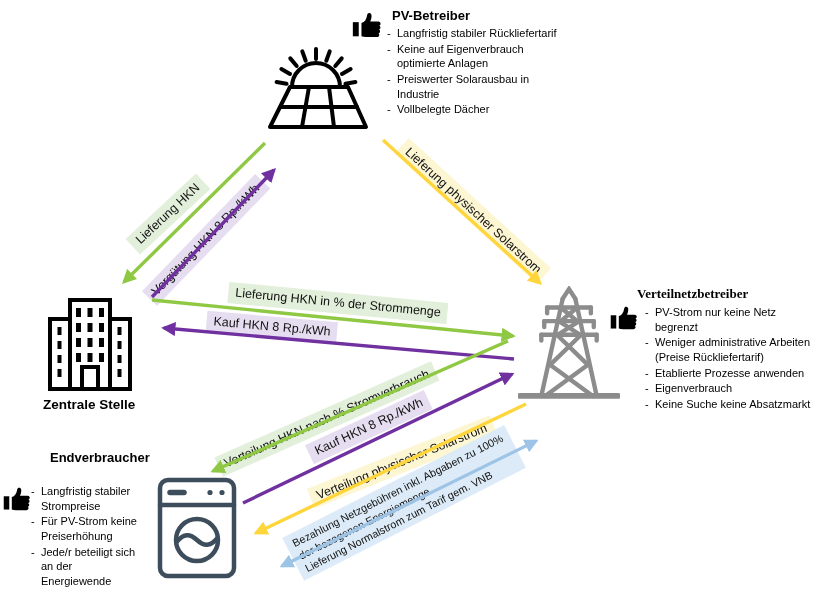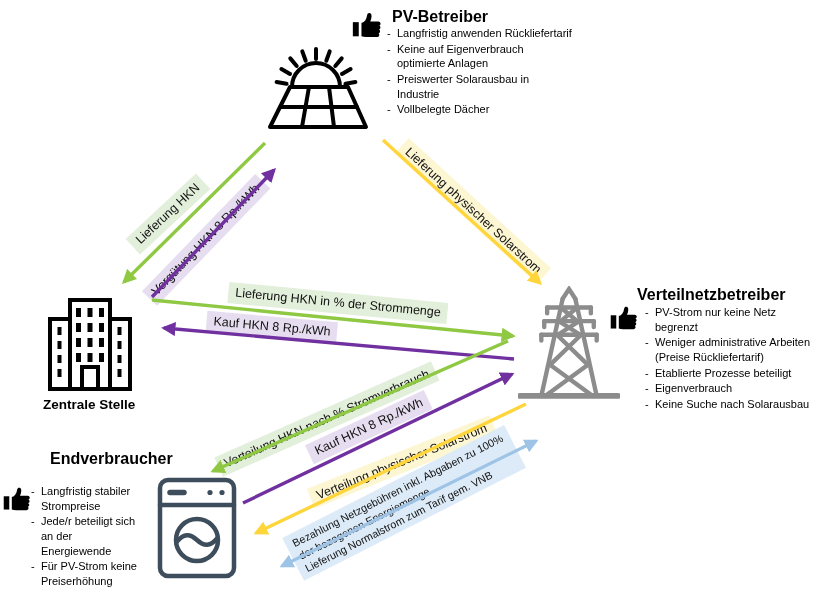--- a/index.html
+++ b/index.html
@@ -6,21 +6,21 @@
   #stage{position:relative;width:827px;height:593px;background:#fff;overflow:hidden;
          font-family:"Liberation Sans",sans-serif;color:#000;}
   
   .band{position:absolute;white-space:pre-line;font-size:12.5px;line-height:1.2;
         padding:3px 7px;transform-origin:center;color:#111;}
   .bg-green{background:var(--green_bg);}
   .bg-purple{background:var(--purple_bg);}
   .bg-yellow{background:var(--yellow_bg);}
   .bg-blue{background:var(--blue_bg);}
   
-  .node-title{position:absolute;font-weight:bold;font-size:16px;}
+  .node-title{position:absolute;font-weight:bold;font-size:13px;}
   .bullets{position:absolute;margin:0;padding:0;list-style:none;font-size:11px;line-height:1.33;}
   .bullets li{position:relative;padding-left:11px;white-space:pre-line;margin:0 0 1px 0;}
   .bullets li::before{content:"-";position:absolute;left:1px;top:0;}
   .thumb{position:absolute;}
   .icon-box{position:absolute;}
   svg{display:block;}
   #arrows{position:absolute;left:0;top:0;z-index:3;pointer-events:none;}
   .band{z-index:2;}
   .icon-box,.node-title,.bullets,.thumb{z-index:4;}
   .ln-g{stroke:var(--green);stroke-width:3.4;fill:none;}
@@ -93,21 +93,21 @@
     </svg>
   </div>
   <div class="thumb" style="left:351px;top:8px;">
     <svg width="32" height="32" viewBox="0 0 26 26" fill="#000">
       <path d="M1.5 11.5h4.8v11.5H1.5z"></path>
       <path d="M8.5 23V12.2c2.6-.8 4.1-3 4.6-6.4.2-1.5 1.3-2 2.2-1.7 1 .3 1.5 1.3 1.4 2.8-.1 1.6-.5 3-1.1 4.1h6.6c1.1 0 1.8.8 1.8 1.7 0 .8-.5 1.4-1.2 1.6.7.3 1.1.9 1.1 1.6s-.5 1.4-1.2 1.6c.6.3 1 .9.9 1.6 0 .7-.5 1.3-1.2 1.5.4.3.6.8.6 1.3 0 .9-.8 1.7-1.8 1.7h-9c-1.4 0-2.7-.2-3.7-.6z"></path>
     </svg>
   </div>
   <div class="node-title" style="left:392px;top:8px;">PV-Betreiber</div>
   <ul class="bullets" style="left:386px;top:26px;width:200px;">
-    <li>Langfristig anwenden Rückliefertarif</li>
+    <li>Langfristig stabiler Rückliefertarif</li>
     <li>Keine auf Eigenverbrauch
 optimierte Anlagen</li>
     <li>Preiswerter Solarausbau in
 Industrie</li>
     <li>Vollbelegte Dächer</li>
   </ul>
 
   <div class="icon-box" style="left:518px;top:286px;">
     <svg width="102" height="114" viewBox="0 0 105 115" fill="none" stroke="#8c8c8c" stroke-width="4.5" stroke-linecap="round">
       <line x1="2" y1="112" x2="103" y2="112" stroke-width="6"></line>
@@ -132,29 +132,29 @@
       <line x1="33" y1="80" x2="77" y2="112"></line>
         <line x1="72" y1="80" x2="28" y2="112"></line>
     </svg>
   </div>
   <div class="thumb" style="left:609px;top:302px;">
     <svg width="30" height="30" viewBox="0 0 26 26" fill="#000">
       <path d="M1.5 11.5h4.8v11.5H1.5z"></path>
       <path d="M8.5 23V12.2c2.6-.8 4.1-3 4.6-6.4.2-1.5 1.3-2 2.2-1.7 1 .3 1.5 1.3 1.4 2.8-.1 1.6-.5 3-1.1 4.1h6.6c1.1 0 1.8.8 1.8 1.7 0 .8-.5 1.4-1.2 1.6.7.3 1.1.9 1.1 1.6s-.5 1.4-1.2 1.6c.6.3 1 .9.9 1.6 0 .7-.5 1.3-1.2 1.5.4.3.6.8.6 1.3 0 .9-.8 1.7-1.8 1.7h-9c-1.4 0-2.7-.2-3.7-.6z"></path>
     </svg>
   </div>
-  <div class="node-title" style="left:637px;top:286px;">Verteilnetzbetreiber</div>
+  <div class="node-title" style="left:637px;top:286px;font-family:Liberation Serif, serif;">Verteilnetzbetreiber</div>
   <ul class="bullets" style="left:644px;top:305px;width:183px;">
     <li>PV-Strom nur keine Netz
 begrenzt</li>
     <li>Weniger administrative Arbeiten
 (Preise Rückliefertarif)</li>
-    <li>Etablierte Prozesse beteiligt</li>
+    <li>Etablierte Prozesse anwenden</li>
     <li>Eigenverbrauch</li>
-    <li>Keine Suche nach Solarausbau</li>
+    <li>Keine Suche keine Absatzmarkt</li>
   </ul>
 
   <div class="icon-box" style="left:45px;top:297px;">
     <svg width="90" height="95" viewBox="0 0 90 95" fill="none" stroke="#000" stroke-width="4">
       <rect x="25" y="3" width="40" height="89"></rect>
       <rect x="5" y="22" width="20" height="70"></rect>
       <rect x="65" y="22" width="20" height="70"></rect>
       <g fill="#000" stroke="none">
         <rect x="31" y="11" width="5" height="9"></rect>
           <rect x="42.5" y="11" width="5" height="9"></rect>
@@ -185,25 +185,25 @@
   <div class="node-title" style="left:50px;top:450px;">Endverbraucher</div>
   <div class="thumb" style="left:2px;top:483px;">
     <svg width="30" height="30" viewBox="0 0 26 26" fill="#000">
       <path d="M1.5 11.5h4.8v11.5H1.5z"></path>
       <path d="M8.5 23V12.2c2.6-.8 4.1-3 4.6-6.4.2-1.5 1.3-2 2.2-1.7 1 .3 1.5 1.3 1.4 2.8-.1 1.6-.5 3-1.1 4.1h6.6c1.1 0 1.8.8 1.8 1.7 0 .8-.5 1.4-1.2 1.6.7.3 1.1.9 1.1 1.6s-.5 1.4-1.2 1.6c.6.3 1 .9.9 1.6 0 .7-.5 1.3-1.2 1.5.4.3.6.8.6 1.3 0 .9-.8 1.7-1.8 1.7h-9c-1.4 0-2.7-.2-3.7-.6z"></path>
     </svg>
   </div>
   <ul class="bullets" style="left:30px;top:484px;width:135px;">
     <li>Langfristig stabiler
 Strompreise</li>
+    <li>Für PV-Strom keine
+Preiserhöhung</li>
     <li>Jede/r beteiligt sich
 an der
 Energiewende</li>
-    <li>Für PV-Strom keine
-Preiserhöhung</li>
   </ul>
   <div class="icon-box" style="left:157px;top:477px;">
     <svg width="80" height="102" viewBox="0 0 80 102" fill="none" stroke="#3d4d5c" stroke-width="4.5" stroke-linecap="round">
       <rect x="3" y="3" width="74" height="96" rx="8"></rect>
       <line x1="3" y1="28" x2="77" y2="28"></line>
       <line x1="13" y1="15.5" x2="27" y2="15.5" stroke-width="5.5"></line>
       <circle cx="53" cy="15.5" r="2.6" fill="#3d4d5c" stroke="none"></circle>
       <circle cx="65" cy="15.5" r="2.6" fill="#3d4d5c" stroke="none"></circle>
       <circle cx="40" cy="63" r="21"></circle>
       <path d="M19.5 65 C27 56 33 56.5 40 63 C47 69.5 53 70 60.5 61"></path>

